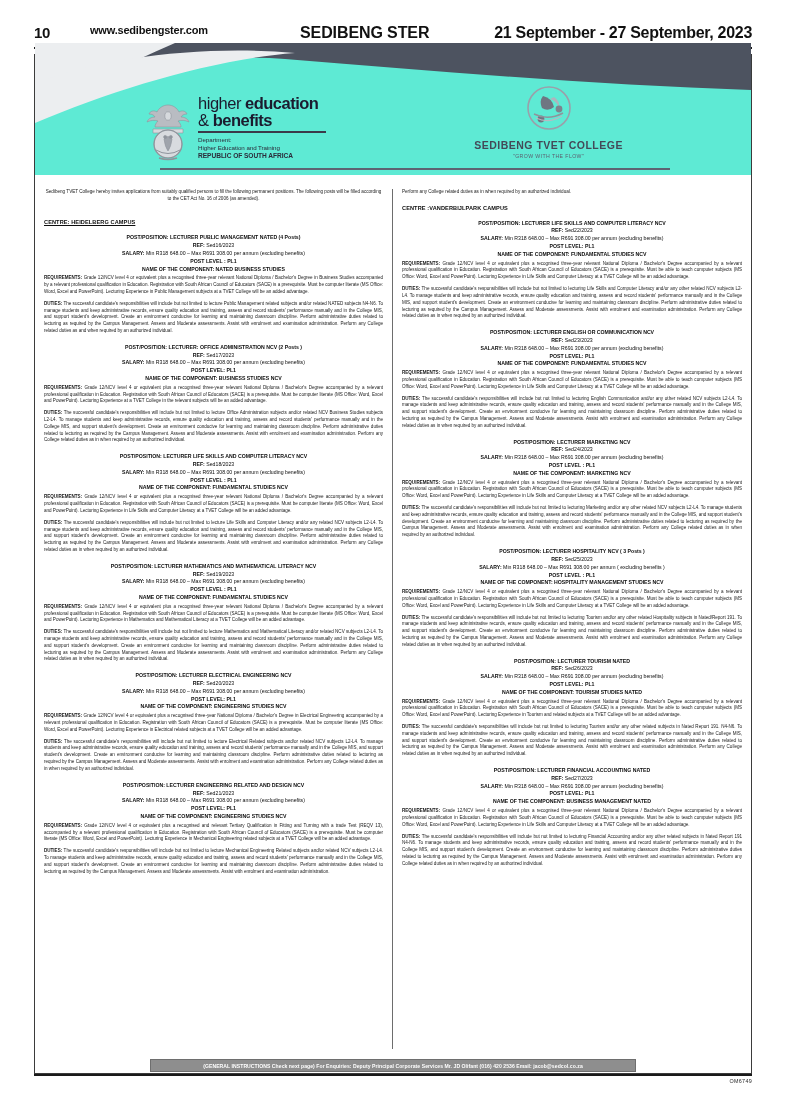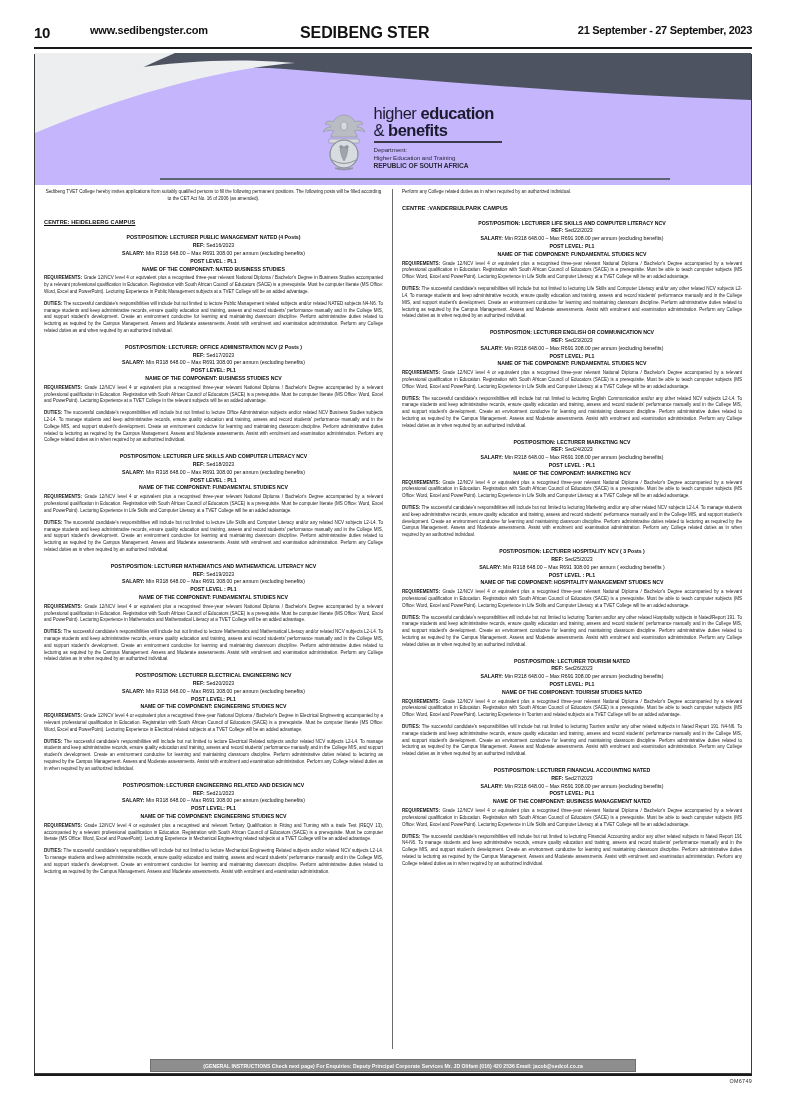--- a/index.html
+++ b/index.html
@@ -48,21 +48,21 @@
   }
   .masthead-paper {
     font-size: 16px;
     font-weight: bold;
     letter-spacing: -0.1px;
     flex: 0 0 auto;
     width: 190px;
     text-align: left;
   }
   .masthead-date {
-    font-size: 11px;
+    font-size: 16px;
     font-weight: bold;
     letter-spacing: -0.3px;
     flex: 1 1 auto;
     text-align: right;
   }
   .masthead-rule {
     position: absolute;
     left: 34px;
     top: 47px;
     width: 718px;
@@ -78,25 +78,25 @@
     width: 718px;
     height: 1020px;
     border: 1px solid #3b3b3b;
     box-sizing: border-box;
   }
 
   
   .banner {
     position: absolute;
     left: 35px;
-    top: 53px;
+    top: 43px;
     width: 716px;
     height: 132px;
     overflow: hidden;
-    background: #c4b5fd;
+    background: #5eead4;
   }
   .banner-swoosh {
     position: absolute;
     inset: 0;
   }
   .banner-inner {
     position: absolute;
     left: 0;
     top: 0;
     width: 716px;
@@ -313,20 +313,33 @@
           </div>
           <div class="dhet-divider"></div>
           <div class="dhet-sub">
             <div>Department:</div>
             <div>Higher Education and Training</div>
             <div class="strong">REPUBLIC OF SOUTH AFRICA</div>
           </div>
         </div>
       </div>
 
+      <div class="college-block">
+        <svg class="college-mark" viewBox="0 0 52 52">
+          <circle cx="26" cy="26" r="21" fill="none" stroke="#9aa0aa" stroke-width="1.6"></circle>
+          <path d="M20 14 q9 2 11 11 q-6 5 -12 1 q-3 -7 1 -12 Z" fill="#6f7682"></path>
+          <path d="M31 15 q6 4 5 10 q-4 -7 -9 -8 Z" fill="#aeb4bd"></path>
+          <circle cx="36" cy="27" r="3.4" fill="#7d838e"></circle>
+          <circle cx="18" cy="37" r="3.4" fill="#6f7682"></circle>
+          <path d="M11 32 q14 7 29 -1" fill="none" stroke="#8f949c" stroke-width="1.5"></path>
+          <path d="M13 36 q13 6 26 -2" fill="none" stroke="#b6bbc3" stroke-width="1.2"></path>
+        </svg>
+        <div class="college-name">SEDIBENG TVET COLLEGE</div>
+        <div class="college-slogan">"GROW WITH THE FLOW"</div>
+      </div>
     </div>
     <div class="banner-baseline"></div>
   </div>
 
   <div class="columns">
 
     <div class="col col-left">
       <div class="intro">Sedibeng TVET College hereby invites applications from suitably qualified persons to fill the following permanent positions. The following posts will be filled according to the CET Act No. 16 of 2006 (as amended).</div>
       <div>
         <span class="centre-heading underlined">CENTRE: HEIDELBERG CAMPUS</span>

